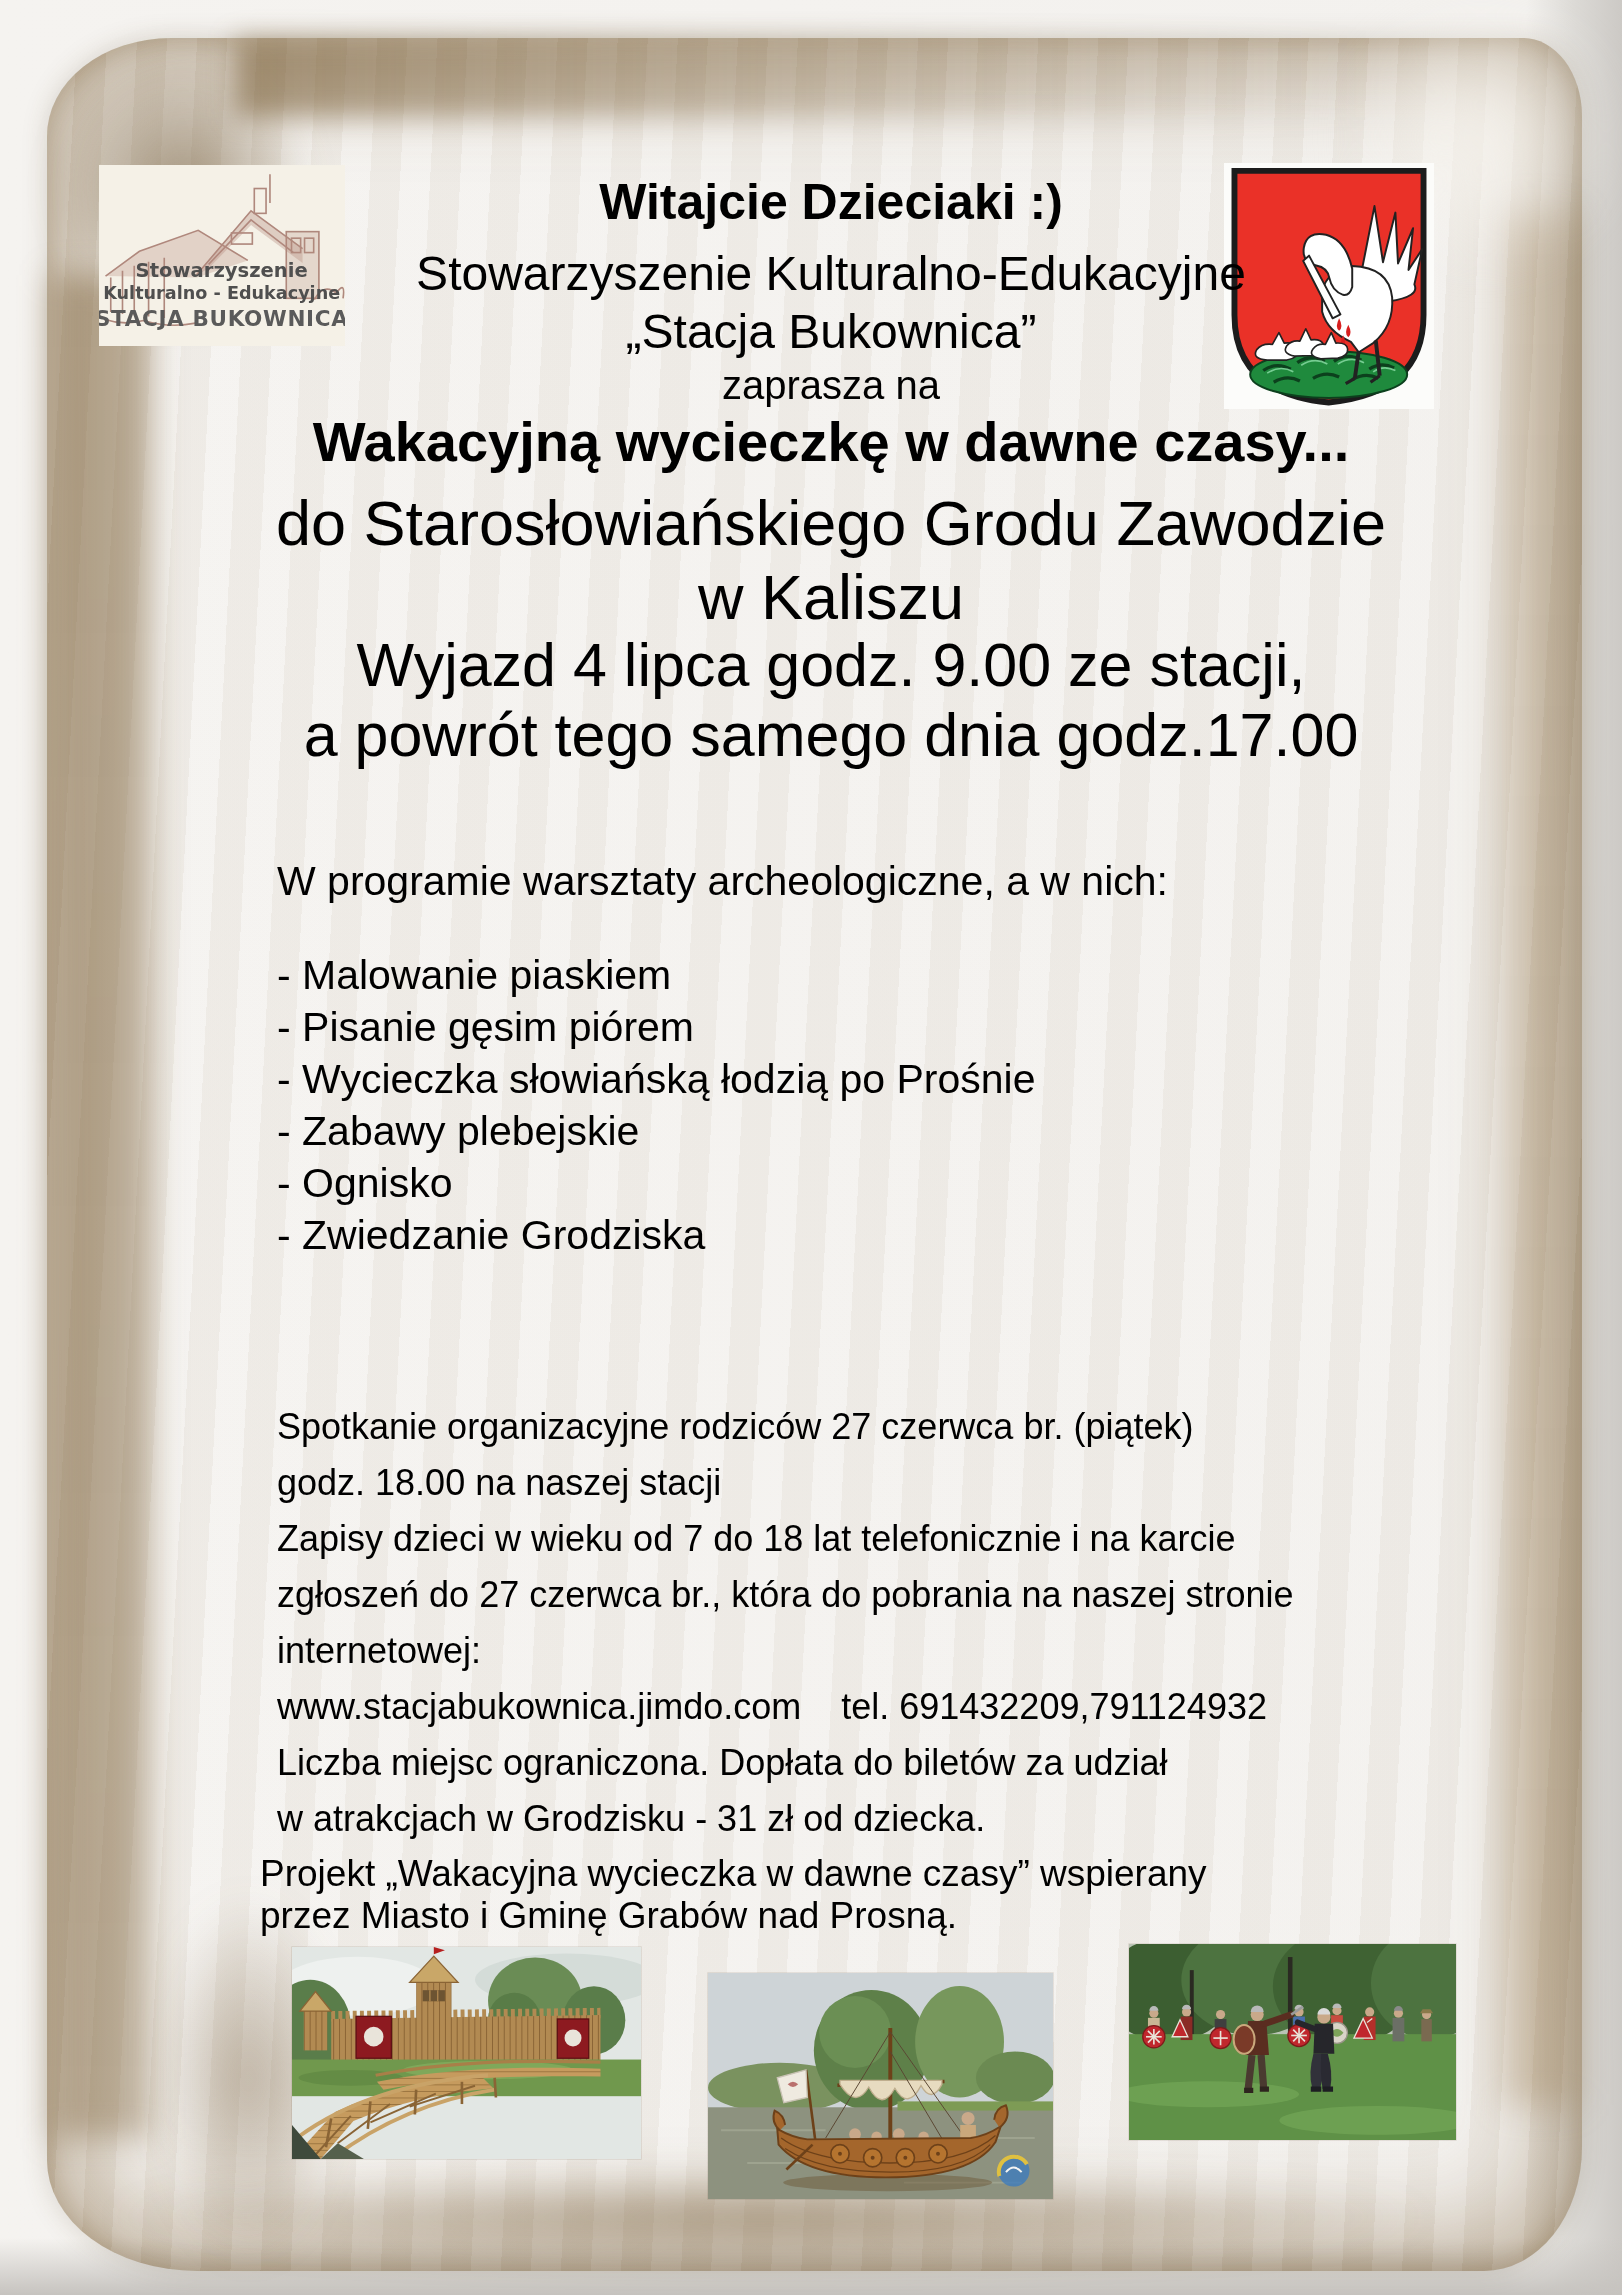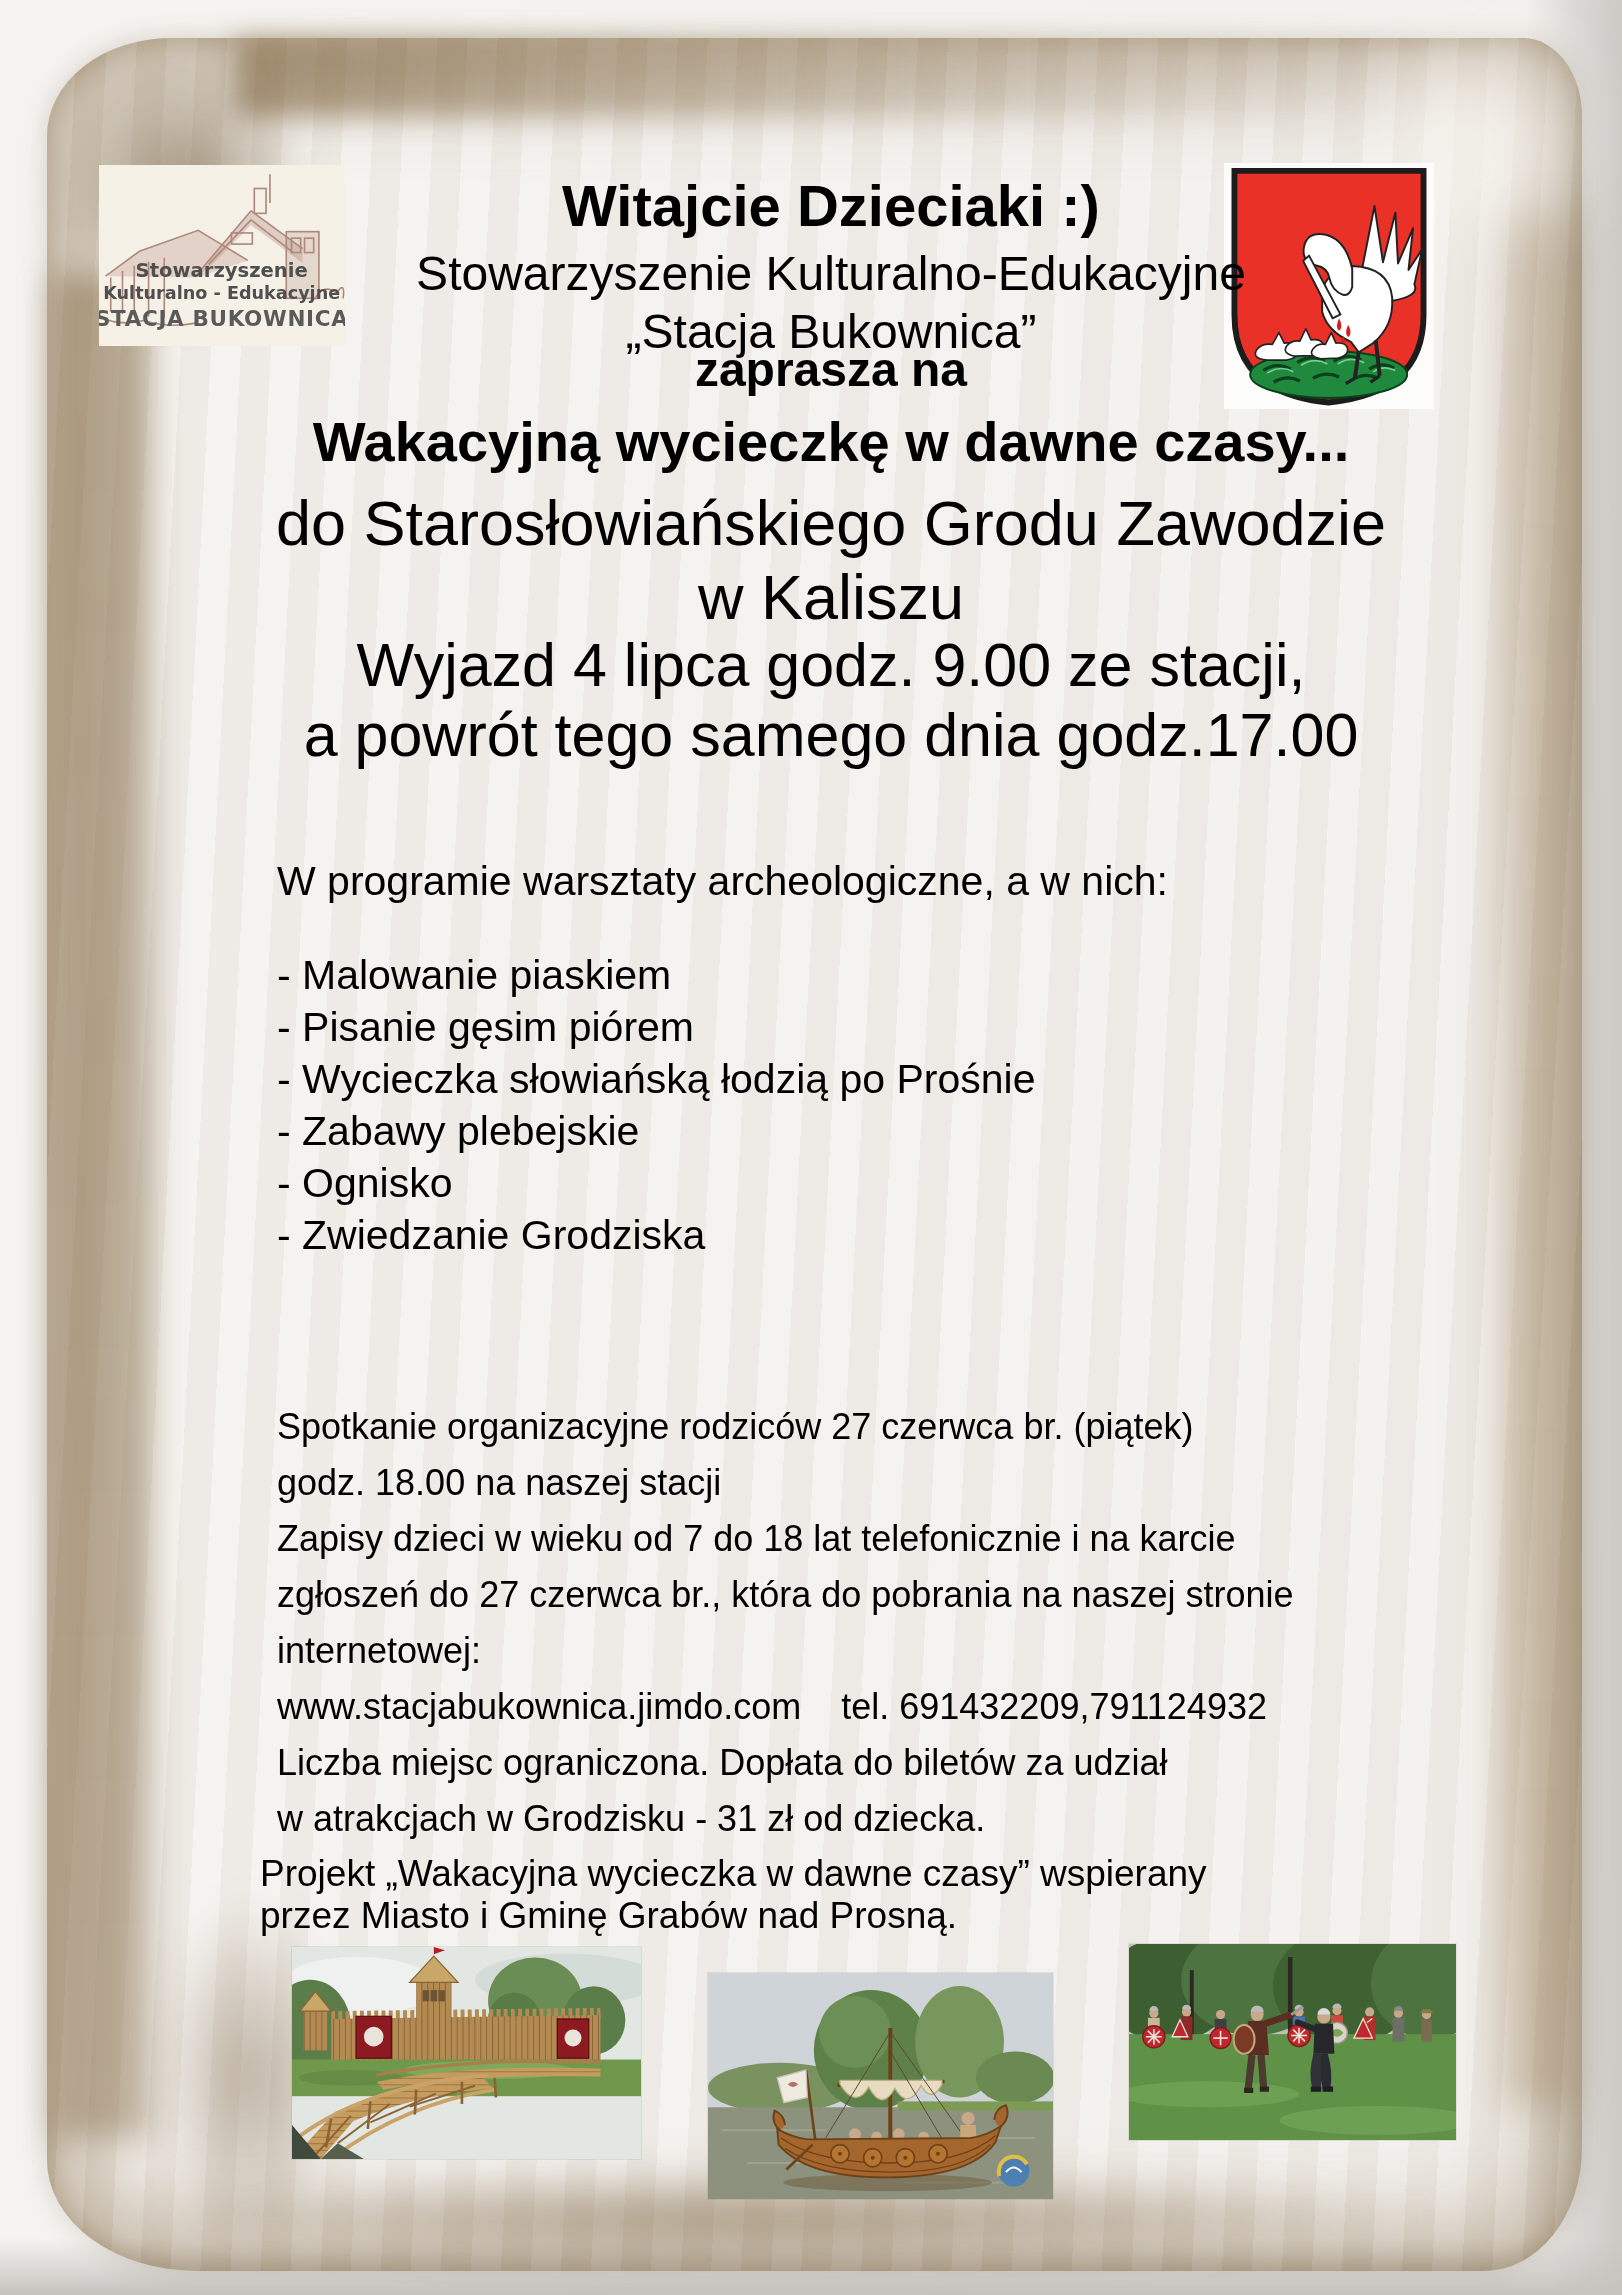--- a/index.html
+++ b/index.html
@@ -42,24 +42,24 @@
   .st4{left:98px; top:2171px; width:1340px; height:92px; filter:blur(17px);
        background:radial-gradient(closest-side,rgba(112,85,46,.5),rgba(112,85,46,0));}
   .st5{left:157px; top:1896px; width:183px; height:366px; filter:blur(19.6px);
        background:radial-gradient(closest-side,rgba(108,82,46,.42),rgba(108,82,46,0));}
   .st6{left:1504px; top:209px; width:72px; height:1896px; filter:blur(17px);
        background:linear-gradient(0deg,rgba(150,118,70,.30),rgba(150,118,70,.22));}
   .st7{left:1340px; top:0; width:282px; height:275px; filter:blur(27.5px);
        background:radial-gradient(closest-side,rgba(247,244,238,.85),rgba(247,244,238,0));}
 
   .hline{position:absolute; left:39px; width:1584px; text-align:center; line-height:1.08;}
-  .h-title  {top:175px;  font-size:58px;  font-weight:bold;}
+  .h-title  {top:175px;  font-size:50px;  font-weight:bold;}
   .h-org    {top:248px;  font-size:48px;}
   .h-orgname{top:306px;  font-size:48px;}
-  .h-invite {top:344px;  font-size:48px;font-weight:bold;}
+  .h-invite {top:364px;  font-size:40px;}
   .h-event  {top:412px;  font-size:56px; font-weight:bold;}
   .h-place1 {top:489px;  font-size:63px;}
   .h-place2 {top:563px;  font-size:63px;}
   .h-depart {top:633px;  font-size:61px;}
   .h-return {top:703px; font-size:61px;}
 
   .program-intro{position:absolute; left:277px; top:858px; font-size:41px;text-align:center;}
   .program-list {position:absolute; left:277px; top:949px; font-size:41px; line-height:52px;}
   .details      {position:absolute; left:277px; top:1399px; font-size:36px; line-height:56px;}
   .details div, .program-list div{white-space:pre-wrap;}

